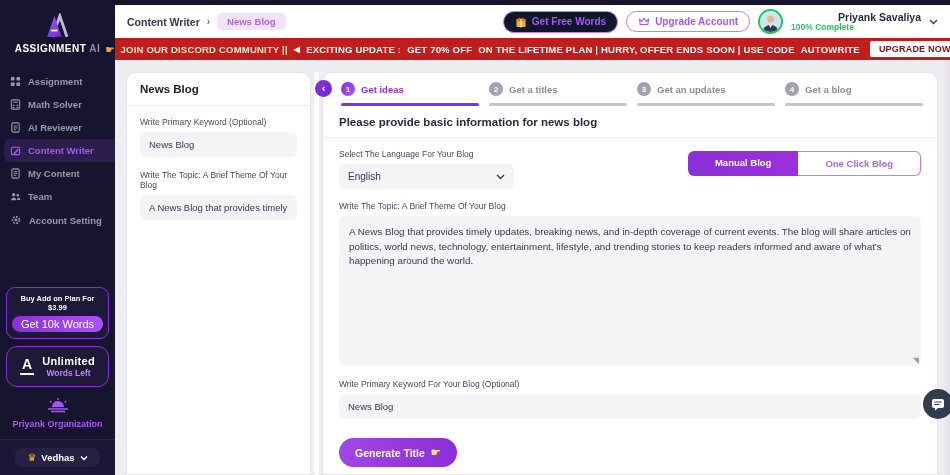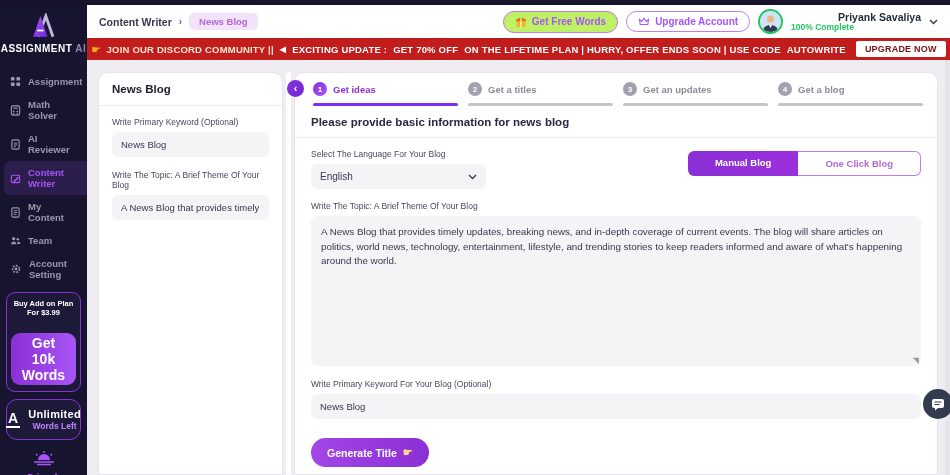--- a/index.html
+++ b/index.html
@@ -2,52 +2,52 @@
 <html><head>
 <meta charset="utf-8">
 <style>
   * { margin:0; padding:0; box-sizing:border-box; }
   body { font-family:"Liberation Sans", sans-serif; background:#fff; }
   .app { width:950px; height:475px; position:relative; overflow:hidden; background:#f0edf2; display:flex; flex-direction:column; }
   .titlebar { height:5px; background:#16132b; flex:0 0 auto; }
   .shell { flex:1; display:flex; min-height:0; }
 
   
-  .sidebar { width:87px; background:#171430; color:#9b97ad; display:flex; flex-direction:column; flex:0 0 auto; }
+  .sidebar { width:115px; background:#171430; color:#9b97ad; display:flex; flex-direction:column; flex:0 0 auto; }
   .logo-wrap { padding:8px 0 6px; text-align:center; }
   .logo-text { font-size:10px; font-weight:bold; color:#fff; letter-spacing:.5px; }
   .logo-text .ai { color:#8f8ba6; }
   .nav { margin-top:10px; }
   .nav-item { display:flex; align-items:center; gap:7px; padding:6px 10px; font-size:9.5px; font-weight:bold; cursor:pointer; color:#9b97ad; }
   .nav-item svg, .nav-item .glyph { flex:0 0 auto; }
   .nav-item.active { background:rgba(168,85,247,.14); color:#a855f7; border-radius:6px 0 0 6px; margin-left:4px; padding-left:6px; }
   .side-bottom { margin-top:auto; padding:6px 6px 0; }
   .addon-card { border:1.5px solid #8b2fd6; border-radius:9px; padding:6px 4px; text-align:center; background:#1d1938; }
   .addon-title { color:#fff; font-size:7.5px; font-weight:bold; }
-  .addon-cta { display:inline-block; margin-top:16px; background:linear-gradient(90deg,#8b2fd6,#a855f7); color:#fff; font-size:14px; font-weight:bold; padding:2px 9px; border-radius:9px; cursor:pointer; }
+  .addon-cta { display:inline-block; margin-top:4px; background:linear-gradient(90deg,#8b2fd6,#a855f7); color:#fff; font-size:11px; font-weight:normal; padding:2px 9px; border-radius:9px; cursor:pointer; }
   .words-card { border:1.5px solid #8b2fd6; border-radius:11px; padding:8px 6px; margin-top:7px; display:flex; align-items:center; justify-content:center; gap:8px; background:#1d1938; }
   .words-logo { color:#fff; font-size:14px; font-weight:bold; border-bottom:2px solid #fff; line-height:1.1; padding:0 2px; }
   .words-value { color:#fff; font-size:11px; font-weight:bold; letter-spacing:.3px; }
   .words-label { color:#c084fc; font-size:8.5px; font-weight:bold; text-align:center; margin-top:1px; }
   .org { text-align:center; margin-top:10px; }
   .org-label { color:#a855f7; font-size:9px; font-weight:bold; margin-top:2px; }
   .side-footer { border-top:1px solid #2a2547; margin-top:10px; padding:7px 0 8px; text-align:center; background:#1b1736; }
   .ws-btn { display:inline-flex; align-items:center; gap:5px; background:#272243; border-radius:8px; padding:4px 12px; cursor:pointer; }
   .ws-crown { color:#f0b429; font-size:10px; line-height:1; }
   .ws-name { color:#fff; font-size:9.5px; font-weight:bold; }
 
   
   .main-col { flex:1; display:flex; flex-direction:column; min-width:0; }
   .header { height:33px; background:#fff; display:flex; align-items:center; padding:0 12px; flex:0 0 auto; box-shadow:0 1px 2px rgba(0,0,0,.05); position:relative; z-index:2; }
   .crumb-parent { font-size:10.5px; font-weight:bold; color:#3a3650; cursor:pointer; }
   .crumb-sep { margin:0 7px; color:#6b6880; font-size:10px; font-weight:bold; }
   .crumb-pill { background:#f3e3fa; color:#b06ad4; font-size:9.5px; font-weight:bold; padding:3px 10px; border-radius:5px; cursor:pointer; }
   .header-right { margin-left:auto; display:flex; align-items:center; gap:8px; }
   .pill-btn { display:inline-flex; align-items:center; gap:5px; border:1px solid #c77bea; border-radius:14px; font-size:10px; font-weight:bold; color:#a855f7; padding:4px 11px; cursor:pointer; background:#fff; }
-  .pill-btn.tinted { background:#bef264; }
+  .pill-btn.tinted { background:#0f172a; }
   .avatar { width:25px; height:25px; border-radius:50%; border:2px solid #22c55e; overflow:hidden; background:#cfe3f5; cursor:pointer; flex:0 0 auto; }
   .user-meta { line-height:1.15; }
   .user-name { font-size:10.5px; font-weight:bold; color:#1f2937;padding-left:47px; }
   .user-status { font-size:8.5px; font-weight:bold; color:#22c55e; }
   .chev { cursor:pointer; display:inline-flex; }
 
   .banner { height:22px; background:#c21d1d; display:flex; align-items:center; justify-content:center; gap:6px; color:#fff; font-size:9.5px; font-weight:bold; letter-spacing:.2px; flex:0 0 auto; white-space:nowrap; }
   .banner .hand { color:#f5a623; font-size:10px; }
   .banner .discord { color:#ffe7d1; cursor:pointer; }
   .banner .tri { font-size:8px; }

